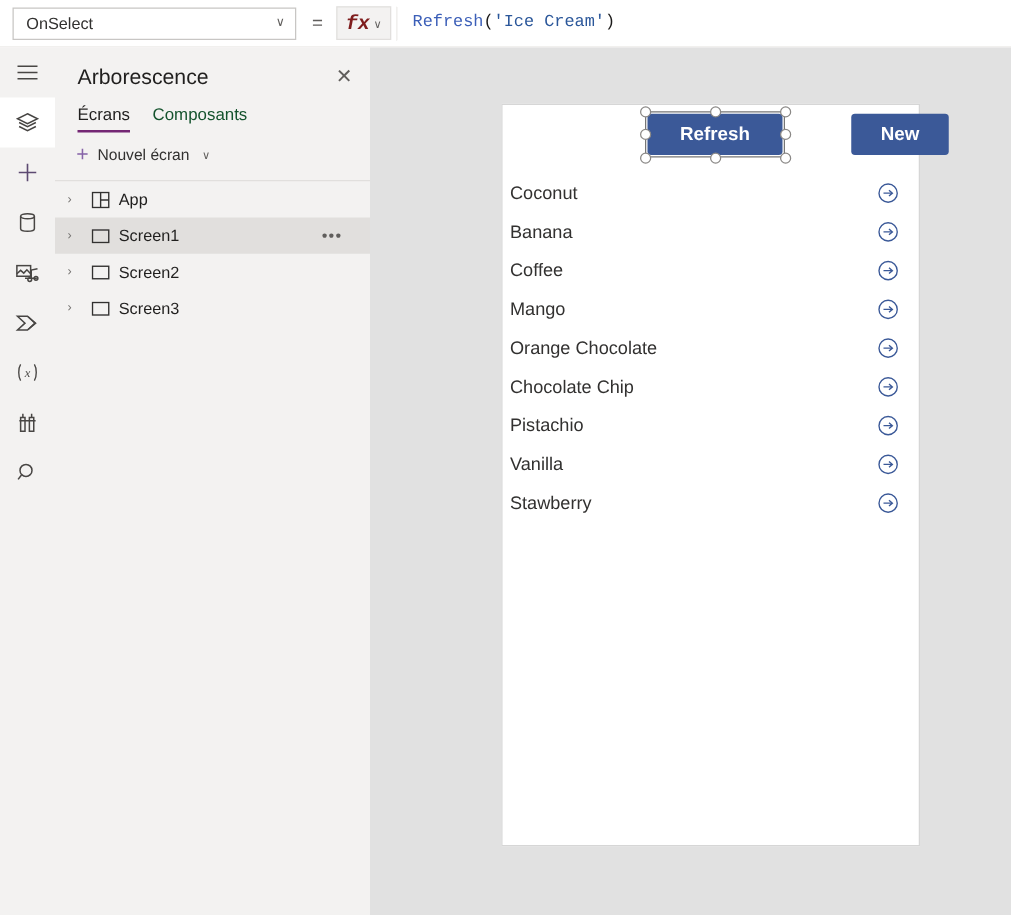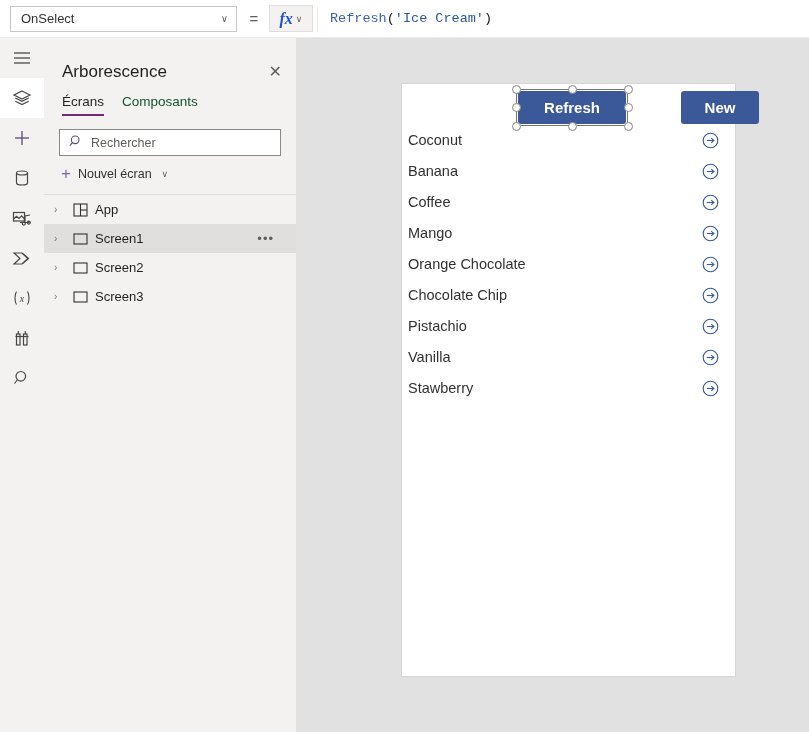--- a/index.html
+++ b/index.html
@@ -29,22 +29,22 @@
   .equals {
     width: 26px; text-align: center;
     font-size: 15px; color: #605e5c; margin-left: 4px;
   }
   .fx-btn {
     width: 44px; height: 27px; background: #f3f2f1; border: 1px solid #e1dfdd;
     display: flex; align-items: center; justify-content: center; gap: 3px;
     margin-left: 2px;
   }
   .fx-btn .fx {
-    font-family: Liberation Serif, serif; font-style: italic;
-    font-size: 16px; color: #1d4ed8; font-weight: 600;
+    font-family: Liberation Mono, monospace; font-style: italic;
+    font-size: 16px; color: #7f1d1d; font-weight: 600;
   }
   .fx-btn .chev { font-size: 9px; color: #605e5c; }
   .formula-input {
     flex: 1; height: 28px; margin-left: 4px; margin-right: 6px;
     border: 1px solid transparent; border-left: 1px solid #edebe9;
     display: flex; align-items: center; padding-left: 12px;
     font-family: "Liberation Mono", monospace; font-size: 13.5px;
     white-space: pre;
   }
   .tok-fn { color: #3c5fb8; }
@@ -65,21 +65,21 @@
   .rail-item.sel { background: #ffffff; }
   .rail-item svg { display: block; }
 
   
   .panel {
     position: absolute; top: 38px; left: 44px; width: 252px; height: 694px;
     background: #f3f2f1;
   }
   .panel-head {
     display: flex; align-items: center; justify-content: space-between;
-    padding: 24px 14px 8px 18px;
+    padding: 14px 14px 8px 18px;
   }
   .panel-title { font-size: 17px; color: #201f1e; font-weight: 400; }
   .panel-close { font-size: 16px; color: #605e5c; line-height: 1; }
   .tabs { display: flex; gap: 18px; padding: 4px 0 0 18px; }
   .tab {
     font-size: 13.5px; color: #14532d; padding-bottom: 5px;
     border-bottom: 2px solid transparent;
   }
   .tab.active { border-bottom-color: #742774; color: #201f1e; }
   .searchbox {
@@ -126,21 +126,21 @@
   .sel-box {
     position: absolute; left: 114px; top: 5px; width: 112px; height: 37px;
     border: 1px solid #767676;
   }
   .handle {
     position: absolute; width: 9px; height: 9px; border-radius: 50%;
     background: #ffffff; border: 1px solid #8a8886;
   }
   .list { position: absolute; left: 0; top: 48px; width: 335px; }
   .list-row {
-    height: 31px; display: flex; align-items: flex-start;
+    height: 31px; display: flex; align-items: flex-end;
     padding: 0 18px 0 6px;
   }
   .list-label { font-size: 14.5px; color: #323130; }
   .list-arrow { margin-left: auto; display: flex; align-items: center; }
 </style>
 </head>
 <body>
 
 <div id="app">
 
@@ -245,31 +245,20 @@
     <div class="panel-head">
       <span class="panel-title">Arborescence</span>
       <span class="panel-close">✕</span>
     </div>
 
     <div class="tabs">
       <div class="tab active">Écrans</div>
       <div class="tab">Composants</div>
     </div>
 
-    <div class="searchbox">
-      <span>
-        <svg width="14" height="14" viewBox="0 0 14 14">
-            <g fill="none" stroke="#5c4a72" stroke-width="1.1">
-              <circle cx="6.2" cy="5.8" r="3.8"></circle>
-              <line x1="3.3" y1="8.7" x2="1" y2="11.6"></line>
-            </g>
-          </svg>
-      </span>
-      <span class="ph">Rechercher</span>
-    </div>
 
     <div class="newscreen">
       <span class="plus">+</span>
       <span>Nouvel écran</span>
       <span class="chev">∨</span>
     </div>
 
     <div class="tree">
       <div class="tree-item">
         <span class="twisty">›</span>

